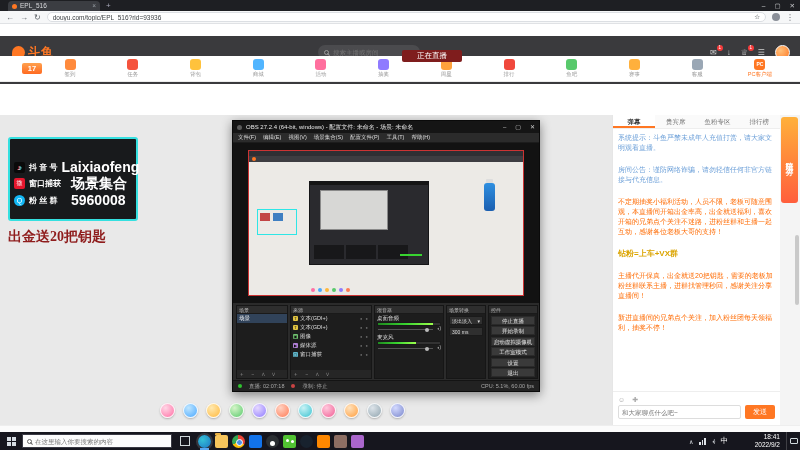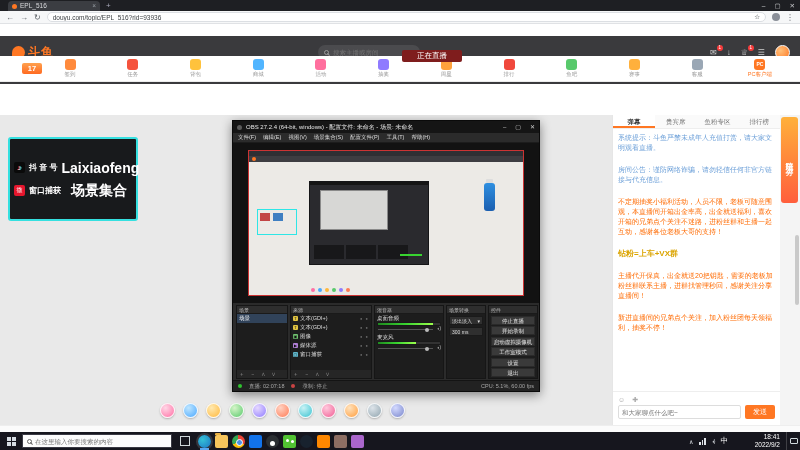--- a/index.html
+++ b/index.html
@@ -362,23 +362,29 @@
       <div class="crow">
         <span class="cicon douyin">♪</span>
         <span class="clabel">抖 音 号</span>
         <span class="cvalue">Laixiaofeng</span>
       </div>
       <div class="crow">
         <span class="cicon weibo">微</span>
         <span class="clabel">窗口捕获</span>
         <span class="cvalue">场景集合</span>
       </div>
+      <div class="crow">
+        <span class="cicon qq">Q</span>
+        <span class="clabel">粉 丝 群</span>
+        <span class="cvalue">5960008</span>
+      </div>
     </div>
 
     <div id="promotext">
+      <div>出金送20把钥匙</div>
     </div>
 
     <div id="obswin">
       <div id="obstitle">
         <span class="oicon"></span>
         <span class="ttxt">OBS 27.2.4 (64-bit, windows) - 配置文件: 未命名 - 场景: 未命名</span>
         <span class="wbtn">–</span>
         <span class="wbtn">▢</span>
         <span class="wbtn">✕</span>
       </div>

